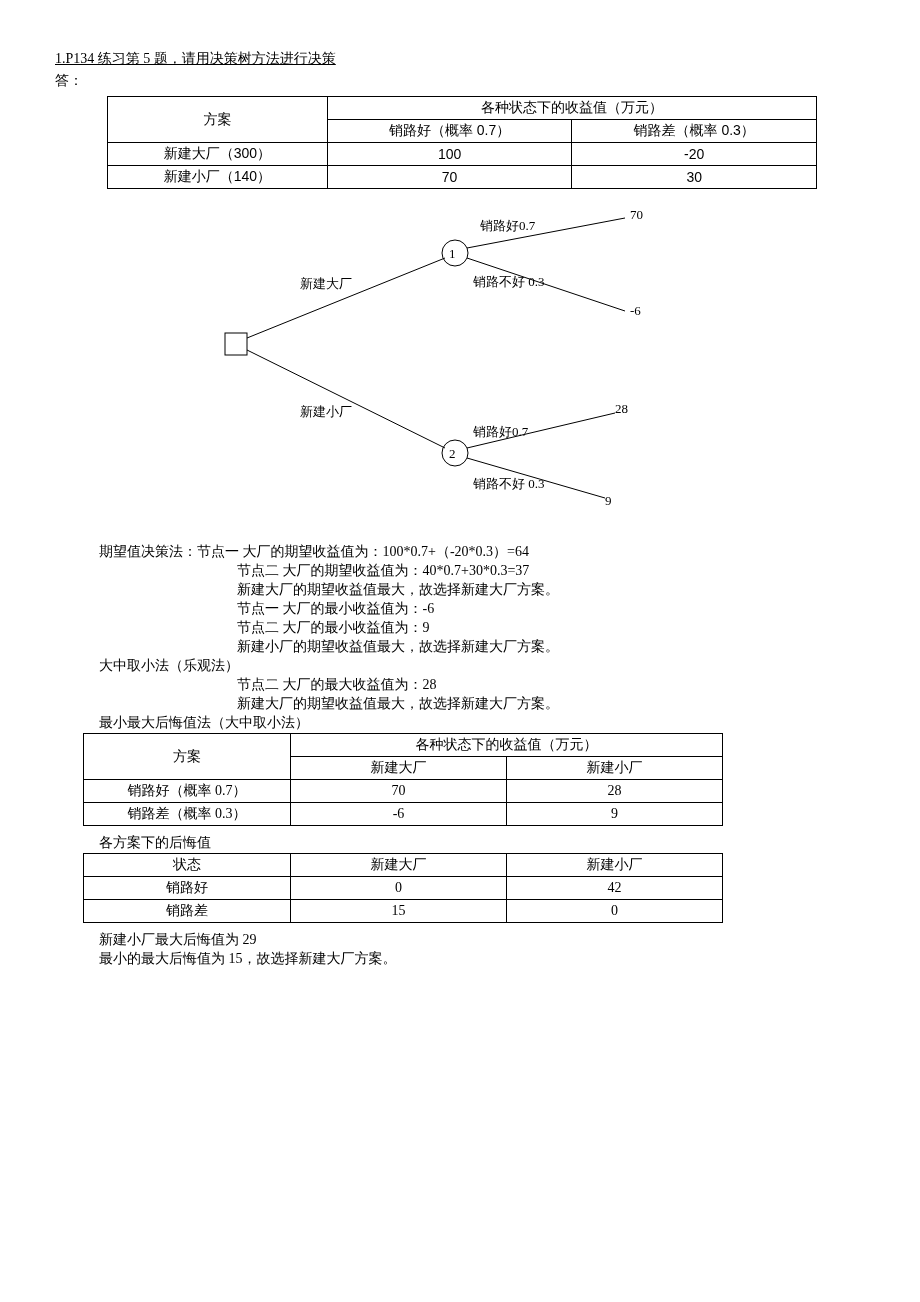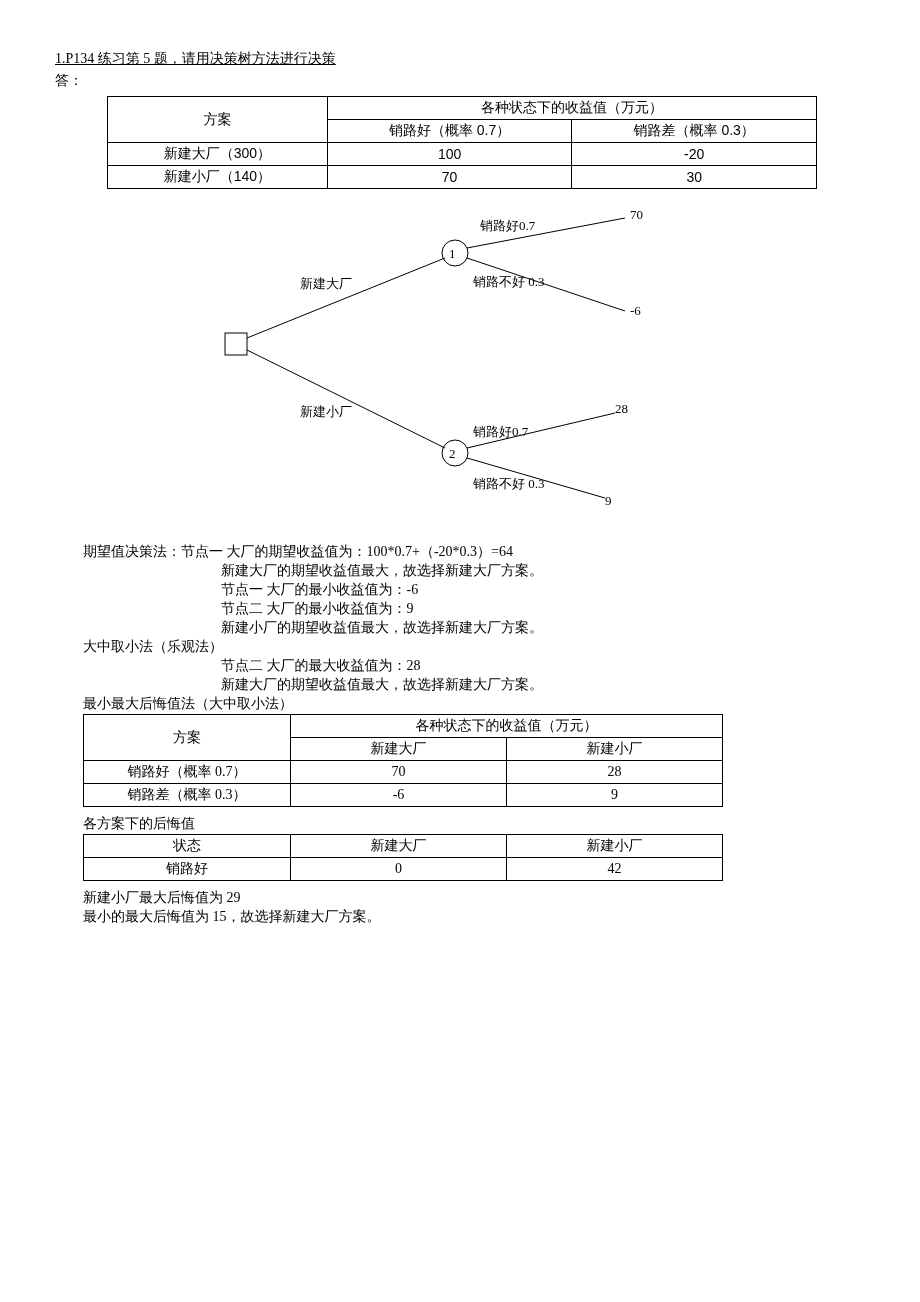--- a/index.html
+++ b/index.html
@@ -35,21 +35,21 @@
   .center { text-align: center; }
   .sans { font-family: Arial, sans-serif; }
   .diagram {
     margin: 14px 0 10px 150px;
     width: 500px;
     height: 310px;
     position: relative;
   }
   .diagram svg { position:absolute; left:0; top:0; }
   .dlabel { position:absolute; font-size:13px; white-space:nowrap; }
-  .indent-block { margin-left: 28px; }
+  .indent-block { margin-left: 44px; }
   .line { margin: 1px 0; }
   .deep-indent { margin-left: 138px; }
   .section-gap { margin-top: 30px; }
 </style>
 </head>
 <body>
 
 <div class="title">1.P134 练习第 5 题，请用决策树方法进行决策</div>
 <div class="answer-label">答：</div>
 
@@ -97,20 +97,21 @@
   <span class="dlabel" style="left:268px; top:70px;">销路不好 0.3</span>
   <span class="dlabel" style="left:425px; top:100px;">-6</span>
   <span class="dlabel" style="left:268px; top:220px;">销路好0.7</span>
   <span class="dlabel" style="left:410px; top:198px;">28</span>
   <span class="dlabel" style="left:268px; top:272px;">销路不好 0.3</span>
   <span class="dlabel" style="left:400px; top:290px;">9</span>
 </div>
 
 <div class="indent-block section-gap">
   <div class="line">期望值决策法：节点一 大厂的期望收益值为：100*0.7+（-20*0.3）=64</div>
+  <div class="line deep-indent">节点二 大厂的期望收益值为：40*0.7+30*0.3=37</div>
   <div class="line deep-indent">新建大厂的期望收益值最大，故选择新建大厂方案。</div>
 </div>
 
 <div class="indent-block">
   <div class="line deep-indent">节点一 大厂的最小收益值为：-6</div>
   <div class="line deep-indent">节点二 大厂的最小收益值为：9</div>
   <div class="line deep-indent">新建小厂的期望收益值最大，故选择新建大厂方案。</div>
 </div>
 
 <div class="indent-block">
@@ -155,19 +156,24 @@
       <tr>
     <td style="width:190px;">状态</td>
     <td>新建大厂</td>
     <td>新建小厂</td>
   </tr>
   <tr>
     <td>销路好</td>
     <td>0</td>
     <td>42</td>
   </tr>
+  <tr>
+    <td>销路差</td>
+    <td>15</td>
+    <td>0</td>
+  </tr>
 </tbody>
   </table>
 
 <div class="indent-block">
   <div class="line">新建小厂最大后悔值为 29</div>
   <div class="line">最小的最大后悔值为 15，故选择新建大厂方案。</div>
 </div>
 
 </body></html>

